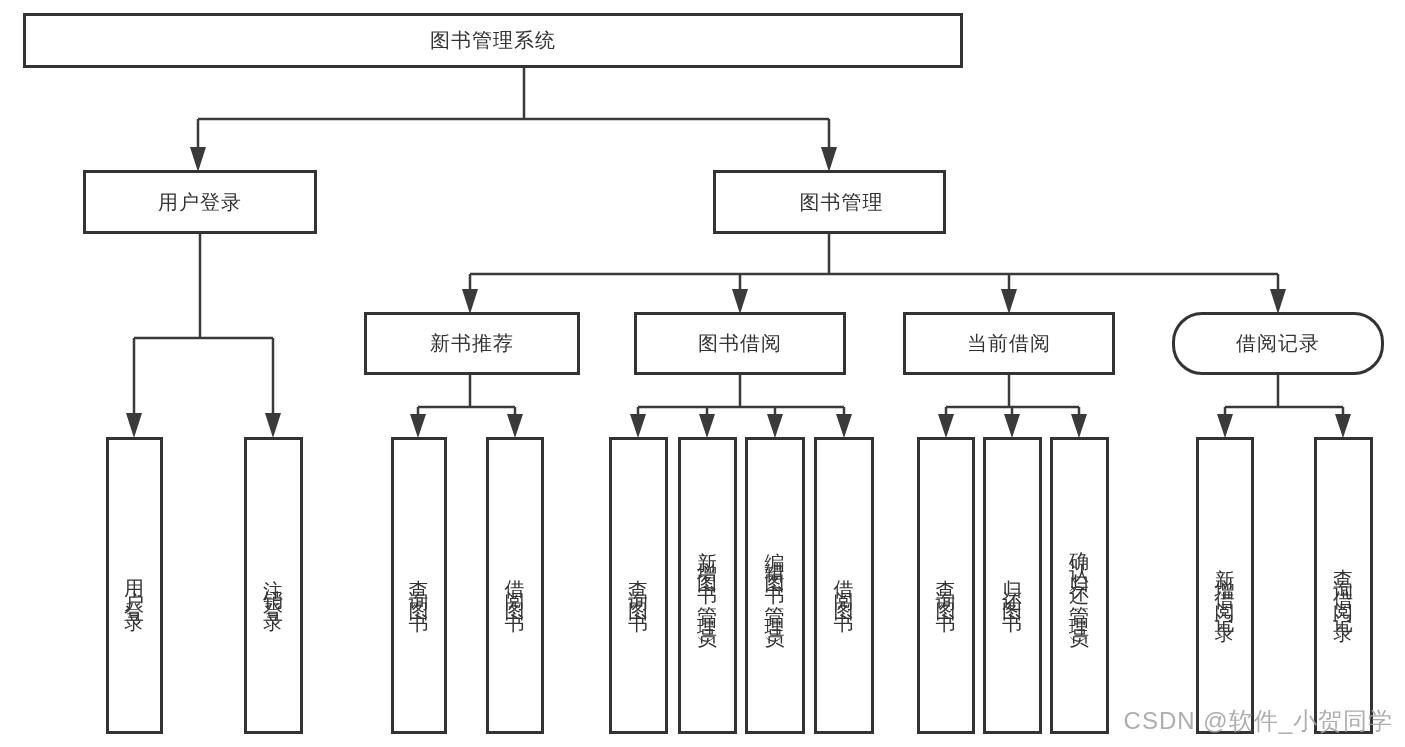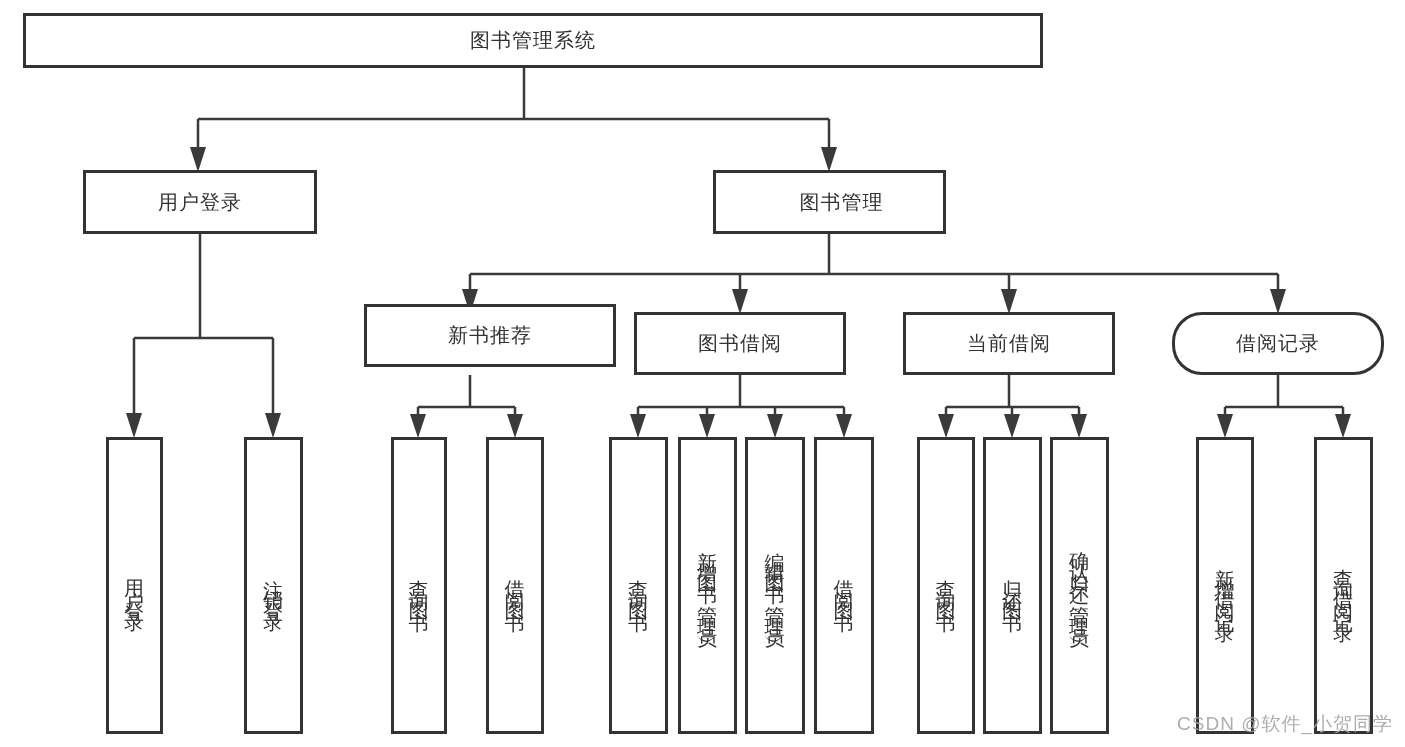--- a/index.html
+++ b/index.html
@@ -48,21 +48,21 @@
     line-height: 1;
   }
   .vbox {
     top: 437px;
     height: 297px;
   }
   #watermark {
     position: absolute;
     right: 12px;
     bottom: 10px;
-    font-size: 19px;
+    font-size: 24px;
     letter-spacing: 1px;
     color: rgba(165,165,165,0.9);
     z-index: 5;
     white-space: nowrap;
   }
   .ln {
     stroke: #3a3a3a;
     stroke-width: 2.5;
     fill: none;
   }
@@ -105,32 +105,32 @@
     <path class="ln" d="M1009 375 V407 M946 407 H1079 M946 407 V416 M1012 407 V416 M1079 407 V416"></path>
     <polygon class="ah" points="938,414 954,414 946,438"></polygon>
     <polygon class="ah" points="1004,414 1020,414 1012,438"></polygon>
     <polygon class="ah" points="1071,414 1087,414 1079,438"></polygon>
 
     <path class="ln" d="M1278 375 V407 M1225 407 H1343 M1225 407 V416 M1343 407 V416"></path>
     <polygon class="ah" points="1217,414 1233,414 1225,438"></polygon>
     <polygon class="ah" points="1335,414 1351,414 1343,438"></polygon>
   </svg>
 
-  <div class="node hbox" style="left:23px; top:13px; width:1020px; height:55px;">
+  <div class="node hbox" style="left:23px; top:13px; width:940px; height:55px;">
     <span class="label">图书管理系统</span>
   </div>
 
   <div class="node hbox" style="left:83px; top:170px; width:234px; height:64px;">
     <span class="label">用户登录</span>
   </div>
   <div class="node hbox" style="left:713px; top:170px; width:233px; height:64px;padding-left:24px;">
     <span class="label">图书管理</span>
   </div>
 
-  <div class="node hbox" style="left:364px; top:304px; width:252px; height:63px;">
+  <div class="node hbox" style="left:364px; top:312px; width:216px; height:63px;">
     <span class="label">新书推荐</span>
   </div>
   <div class="node hbox" style="left:634px; top:312px; width:212px; height:63px;">
     <span class="label">图书借阅</span>
   </div>
   <div class="node hbox" style="left:903px; top:312px; width:212px; height:63px;text-align:center;">
     <span class="label">当前借阅</span>
   </div>
   <div class="node hbox" style="left:1172px; top:312px; width:212px; height:63px;border-radius:30px;">
     <span class="label">借阅记录</span>

